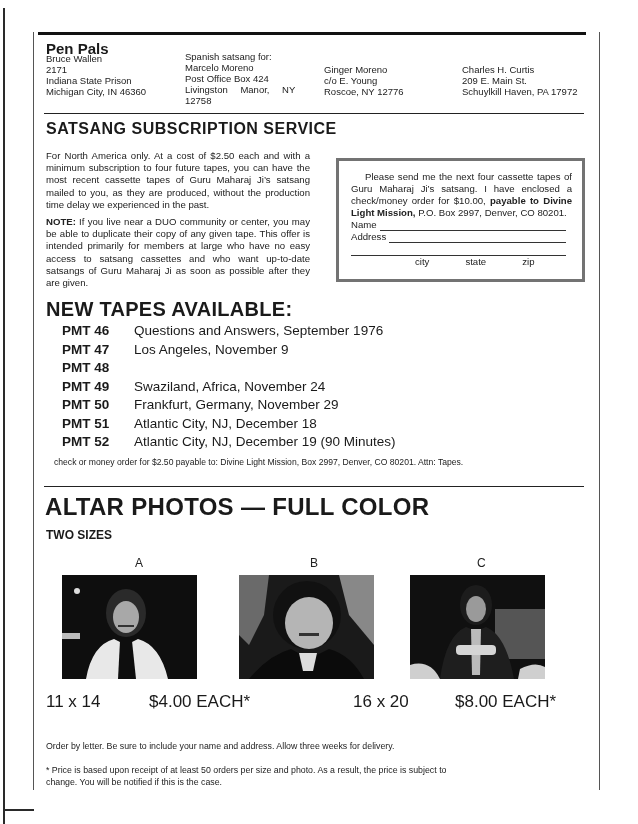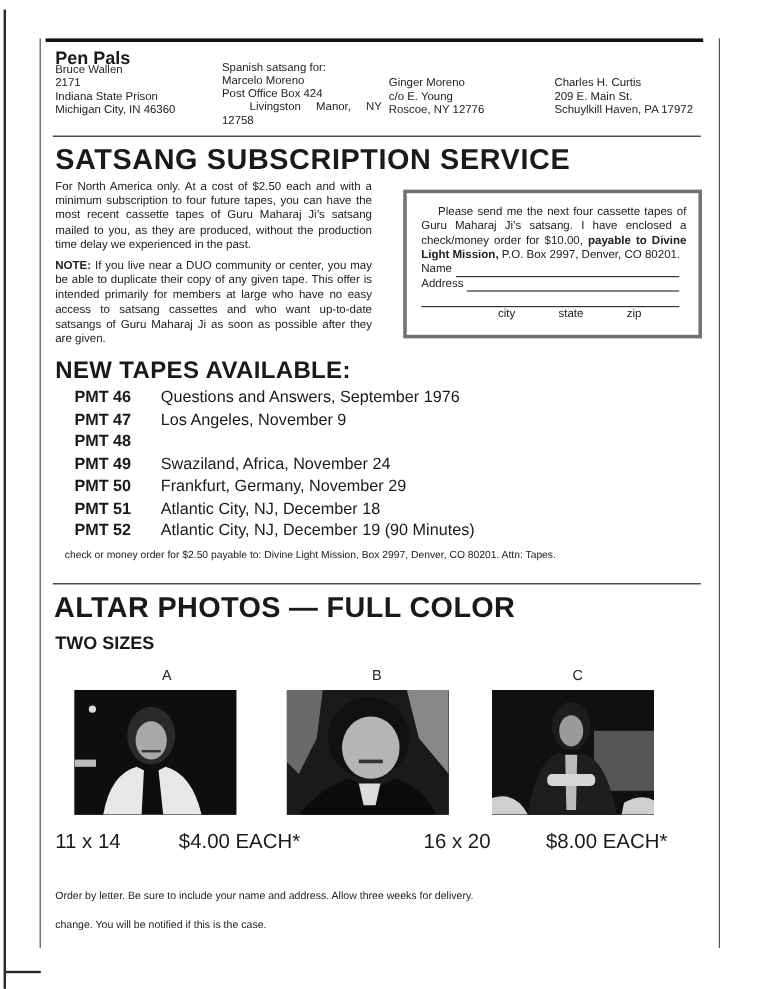--- a/index.html
+++ b/index.html
@@ -72,29 +72,29 @@
       font-size: 15px;
     }
     .addr {
       position: absolute;
       font-size: 9.5px;
       line-height: 11px;
       color: #222;
     }
     .addr div { white-space: nowrap; }
     .addr-justify { width: 115px; }
-    .addr-justify .jline { display: flex; justify-content: space-between; margin-left: 23px; }
+    .addr-justify .jline { display: flex; justify-content: space-between; }
 
     
     .sub-title {
       position: absolute;
       left: 46px;
       top: 120px;
       font-weight: bold;
-      font-size: 24px;
+      font-size: 16px;
       letter-spacing: 0.5px;
     }
     .sub-body {
       position: absolute;
       left: 46px;
       top: 150px;
       width: 264px;
       font-size: 9.6px;
       line-height: 12.2px;
       text-align: justify;
@@ -159,21 +159,21 @@
       top: 493px;
       font-weight: bold;
       font-size: 24px;
       letter-spacing: 0.3px;
     }
     .two-sizes {
       position: absolute;
       left: 46px;
       top: 528px;
       font-weight: bold;
-      font-size: 15px;
+      font-size: 12px;
     }
     .photo-letter {
       position: absolute;
       top: 556px;
       font-size: 12px;
       color: #222;
     }
     .photo {
       position: absolute;
       top: 575px;
@@ -351,15 +351,16 @@
     </svg>
   </div>
 
   <div class="price-row" style="left:46px;">11 x 14</div>
   <div class="price-row" style="left:149px;">$4.00 EACH*</div>
   <div class="price-row" style="left:353px;">16 x 20</div>
   <div class="price-row" style="left:455px;">$8.00 EACH*</div>
 
   <div class="fine" style="top:740px;">Order by letter. Be sure to include your name and address. Allow three weeks for delivery.</div>
   <div class="fine" style="top:764px;">
+    <div>* Price is based upon receipt of at least 50 orders per size and photo. As a result, the price is subject to</div>
     <div>change. You will be notified if this is the case.</div>
   </div>
 </section>
 
 </body></html>

